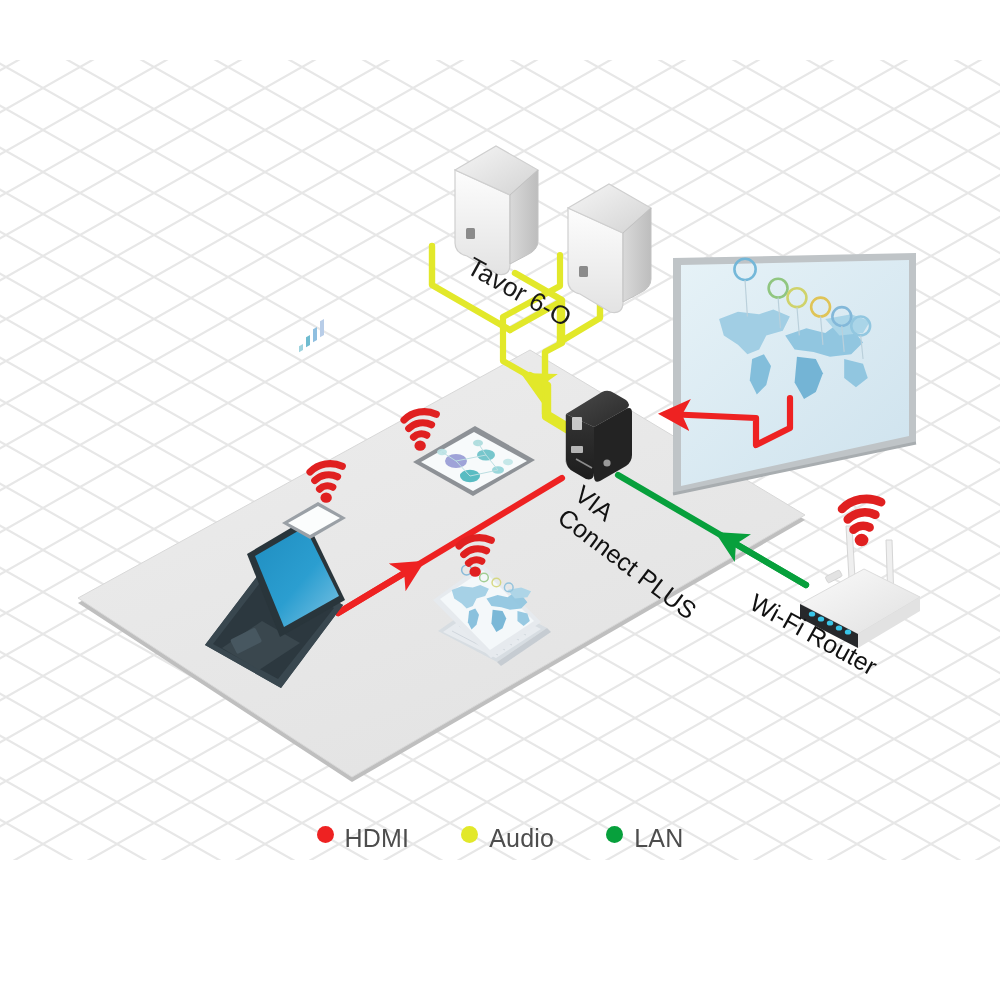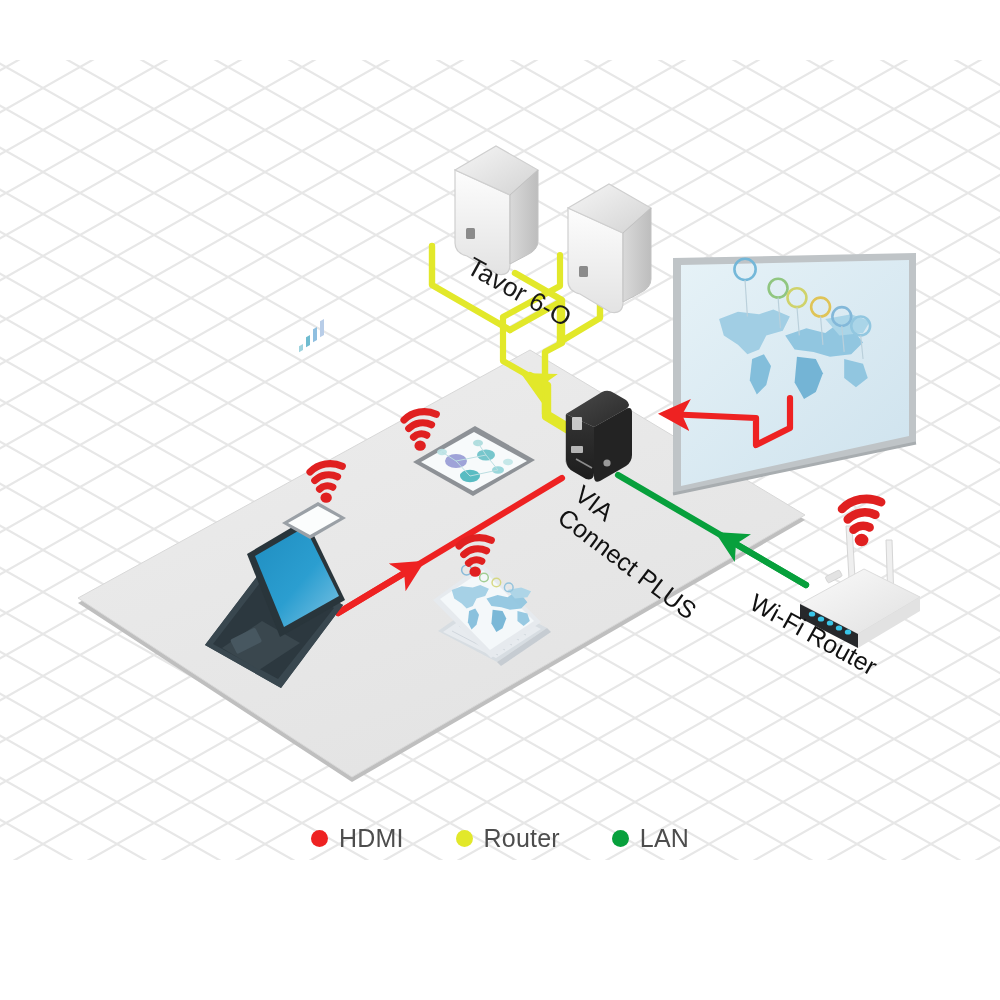--- a/index.html
+++ b/index.html
@@ -9,21 +9,21 @@
     background:#ffffff;
     font-family:"Liberation Sans","DejaVu Sans",sans-serif;
     overflow:hidden;
   }
   #stage{position:relative;width:1000px;height:1000px;}
   #scene{position:absolute;inset:0;}
   .legend{
     position:absolute;left:0;right:0;top:826px;
     display:flex;justify-content:center;align-items:center;gap:52px;
   }
-  .legend-item{display:flex;align-items:center;gap:11px;}
+  .legend-item{display:flex;align-items:flex-start;gap:11px;}
   .legend-dot{width:17px;height:17px;border-radius:50%;display:block;}
   .legend-label{font-size:25px;color:#4d4d4d;letter-spacing:.2px;line-height:1;}
 </style>
 </head>
 <body>
 
 <div id="stage">
 
   <svg id="scene" viewBox="0 0 1000 1000">
     <defs>
@@ -307,21 +307,21 @@
 
   </svg>
 
   <div class="legend">
     <div class="legend-item">
       <span class="legend-dot" style="background:#ee2222"></span>
       <span class="legend-label">HDMI</span>
     </div>
     <div class="legend-item">
       <span class="legend-dot" style="background:#e2e82a"></span>
-      <span class="legend-label">Router</span>
+      <span class="legend-label">Audio</span>
     </div>
     <div class="legend-item">
       <span class="legend-dot" style="background:#07a03c"></span>
       <span class="legend-label">LAN</span>
     </div>
   </div>
 
 </div>
 
 </body></html>

